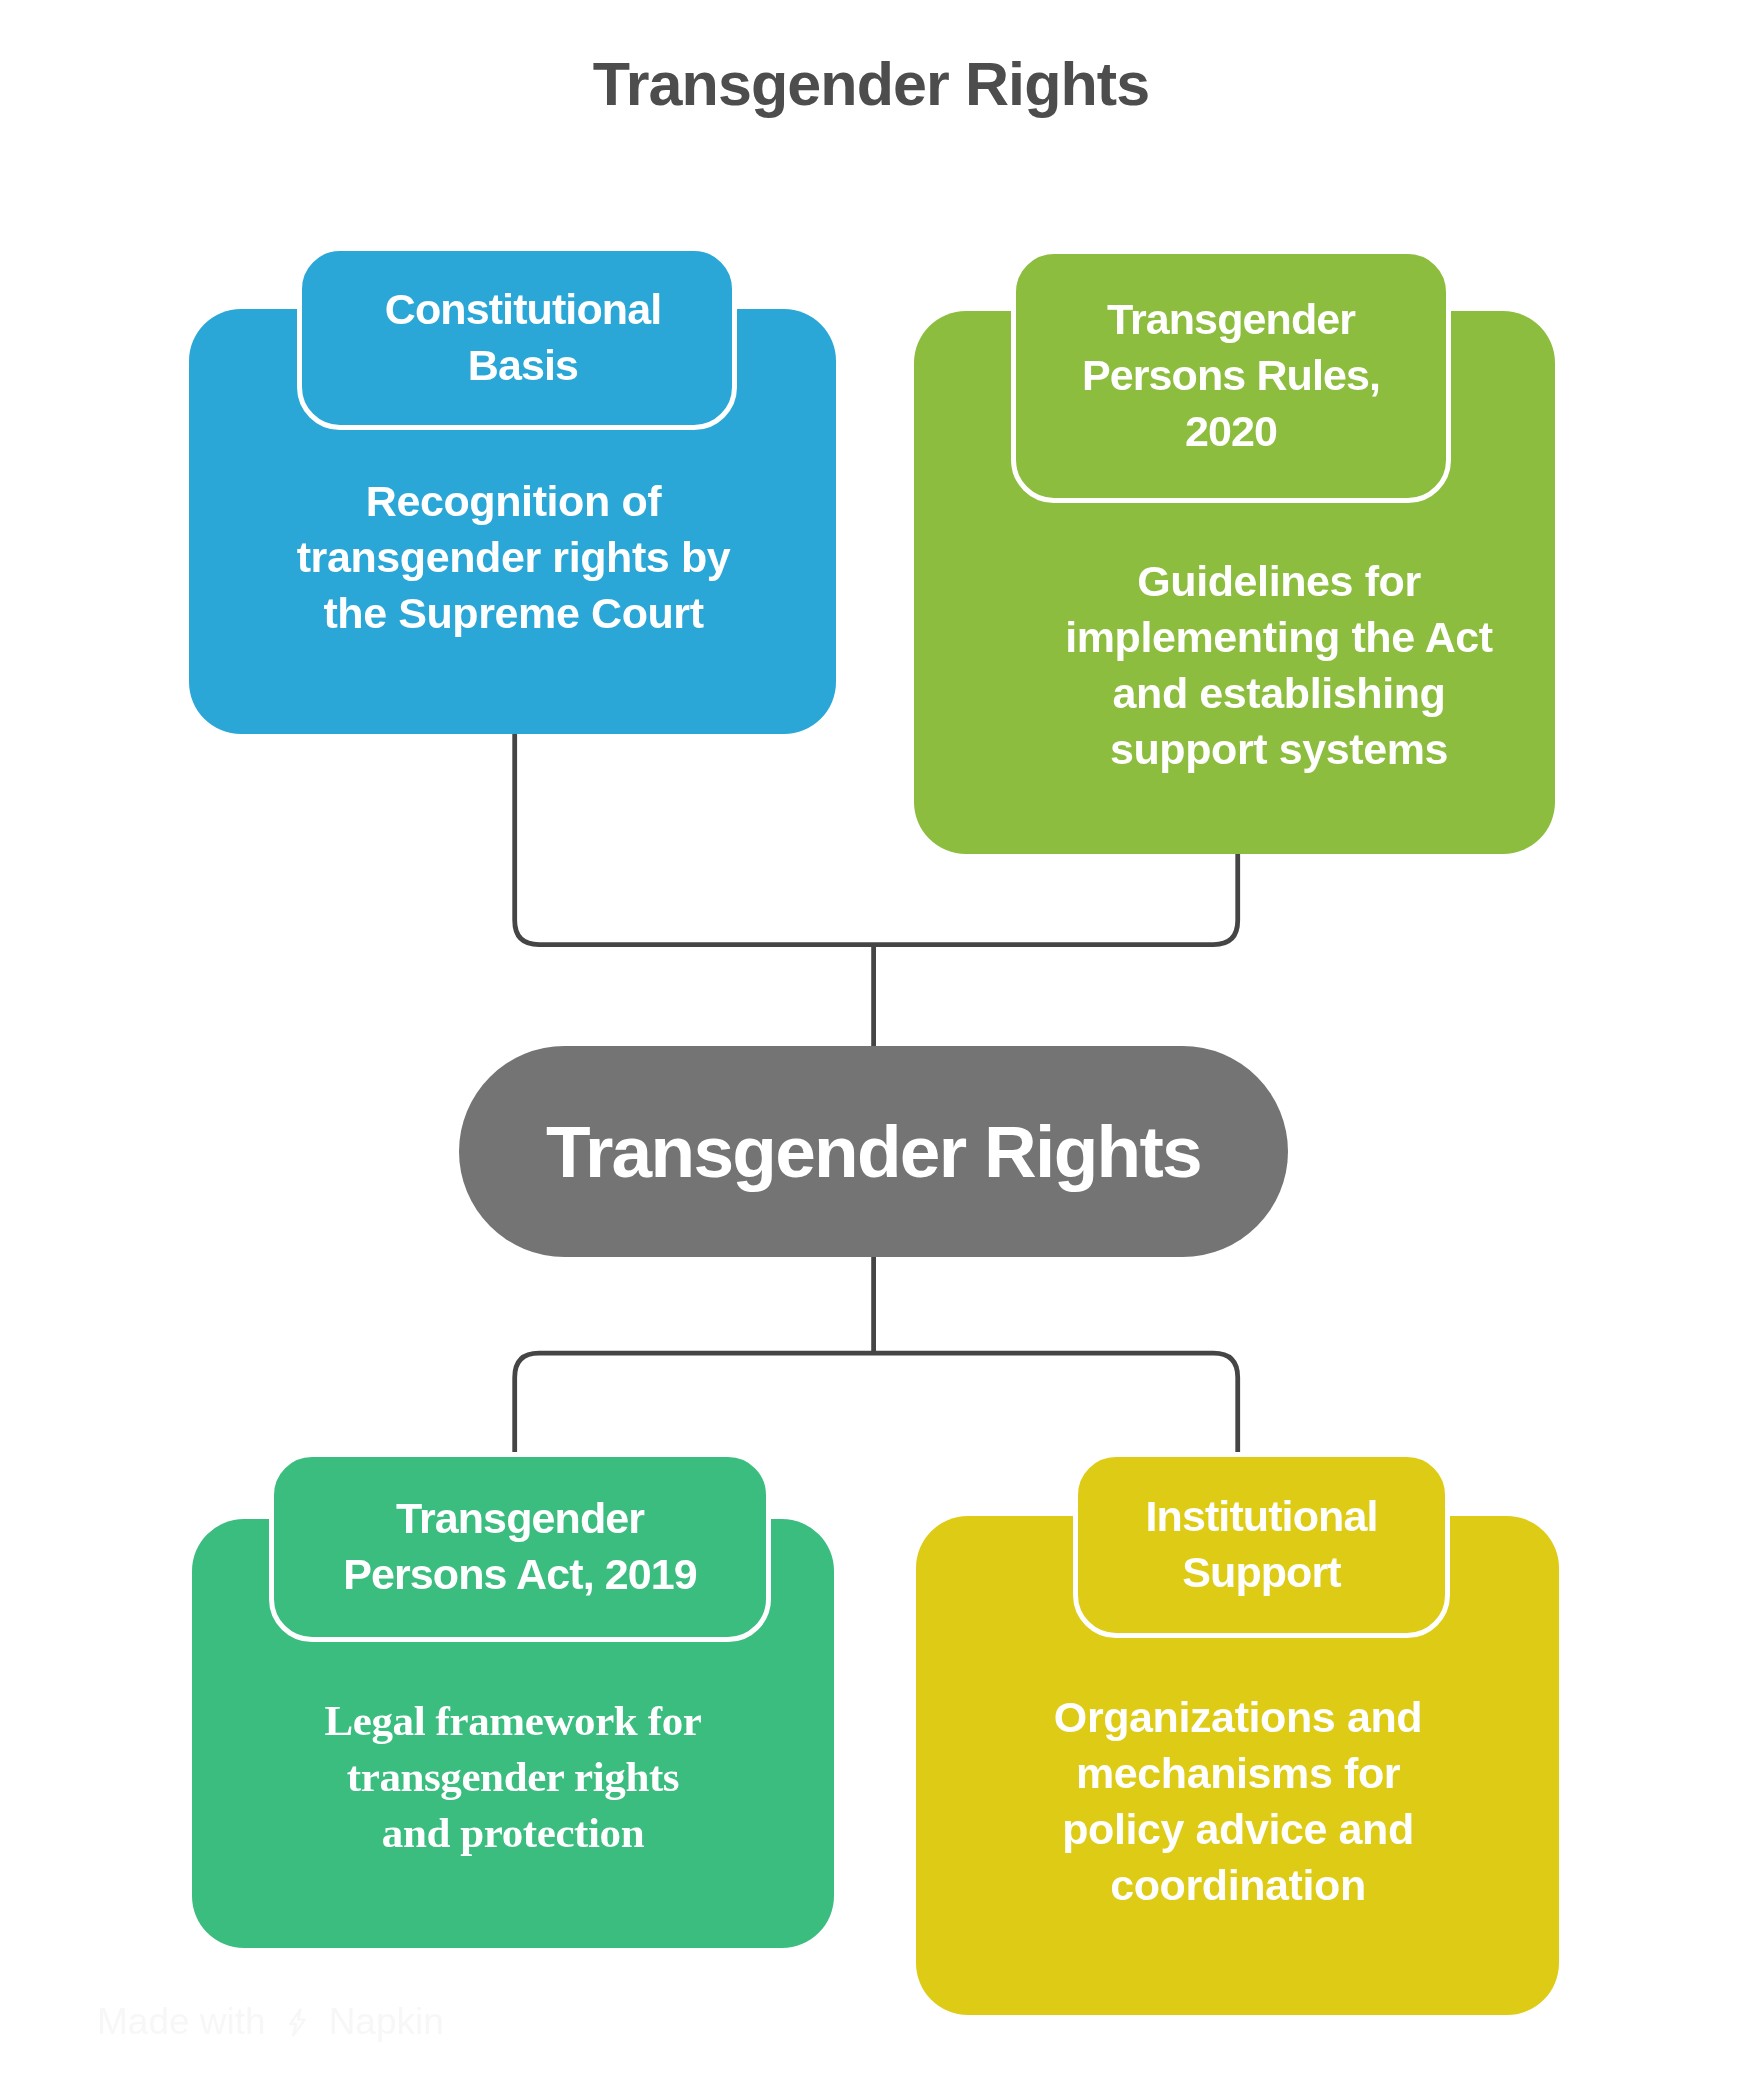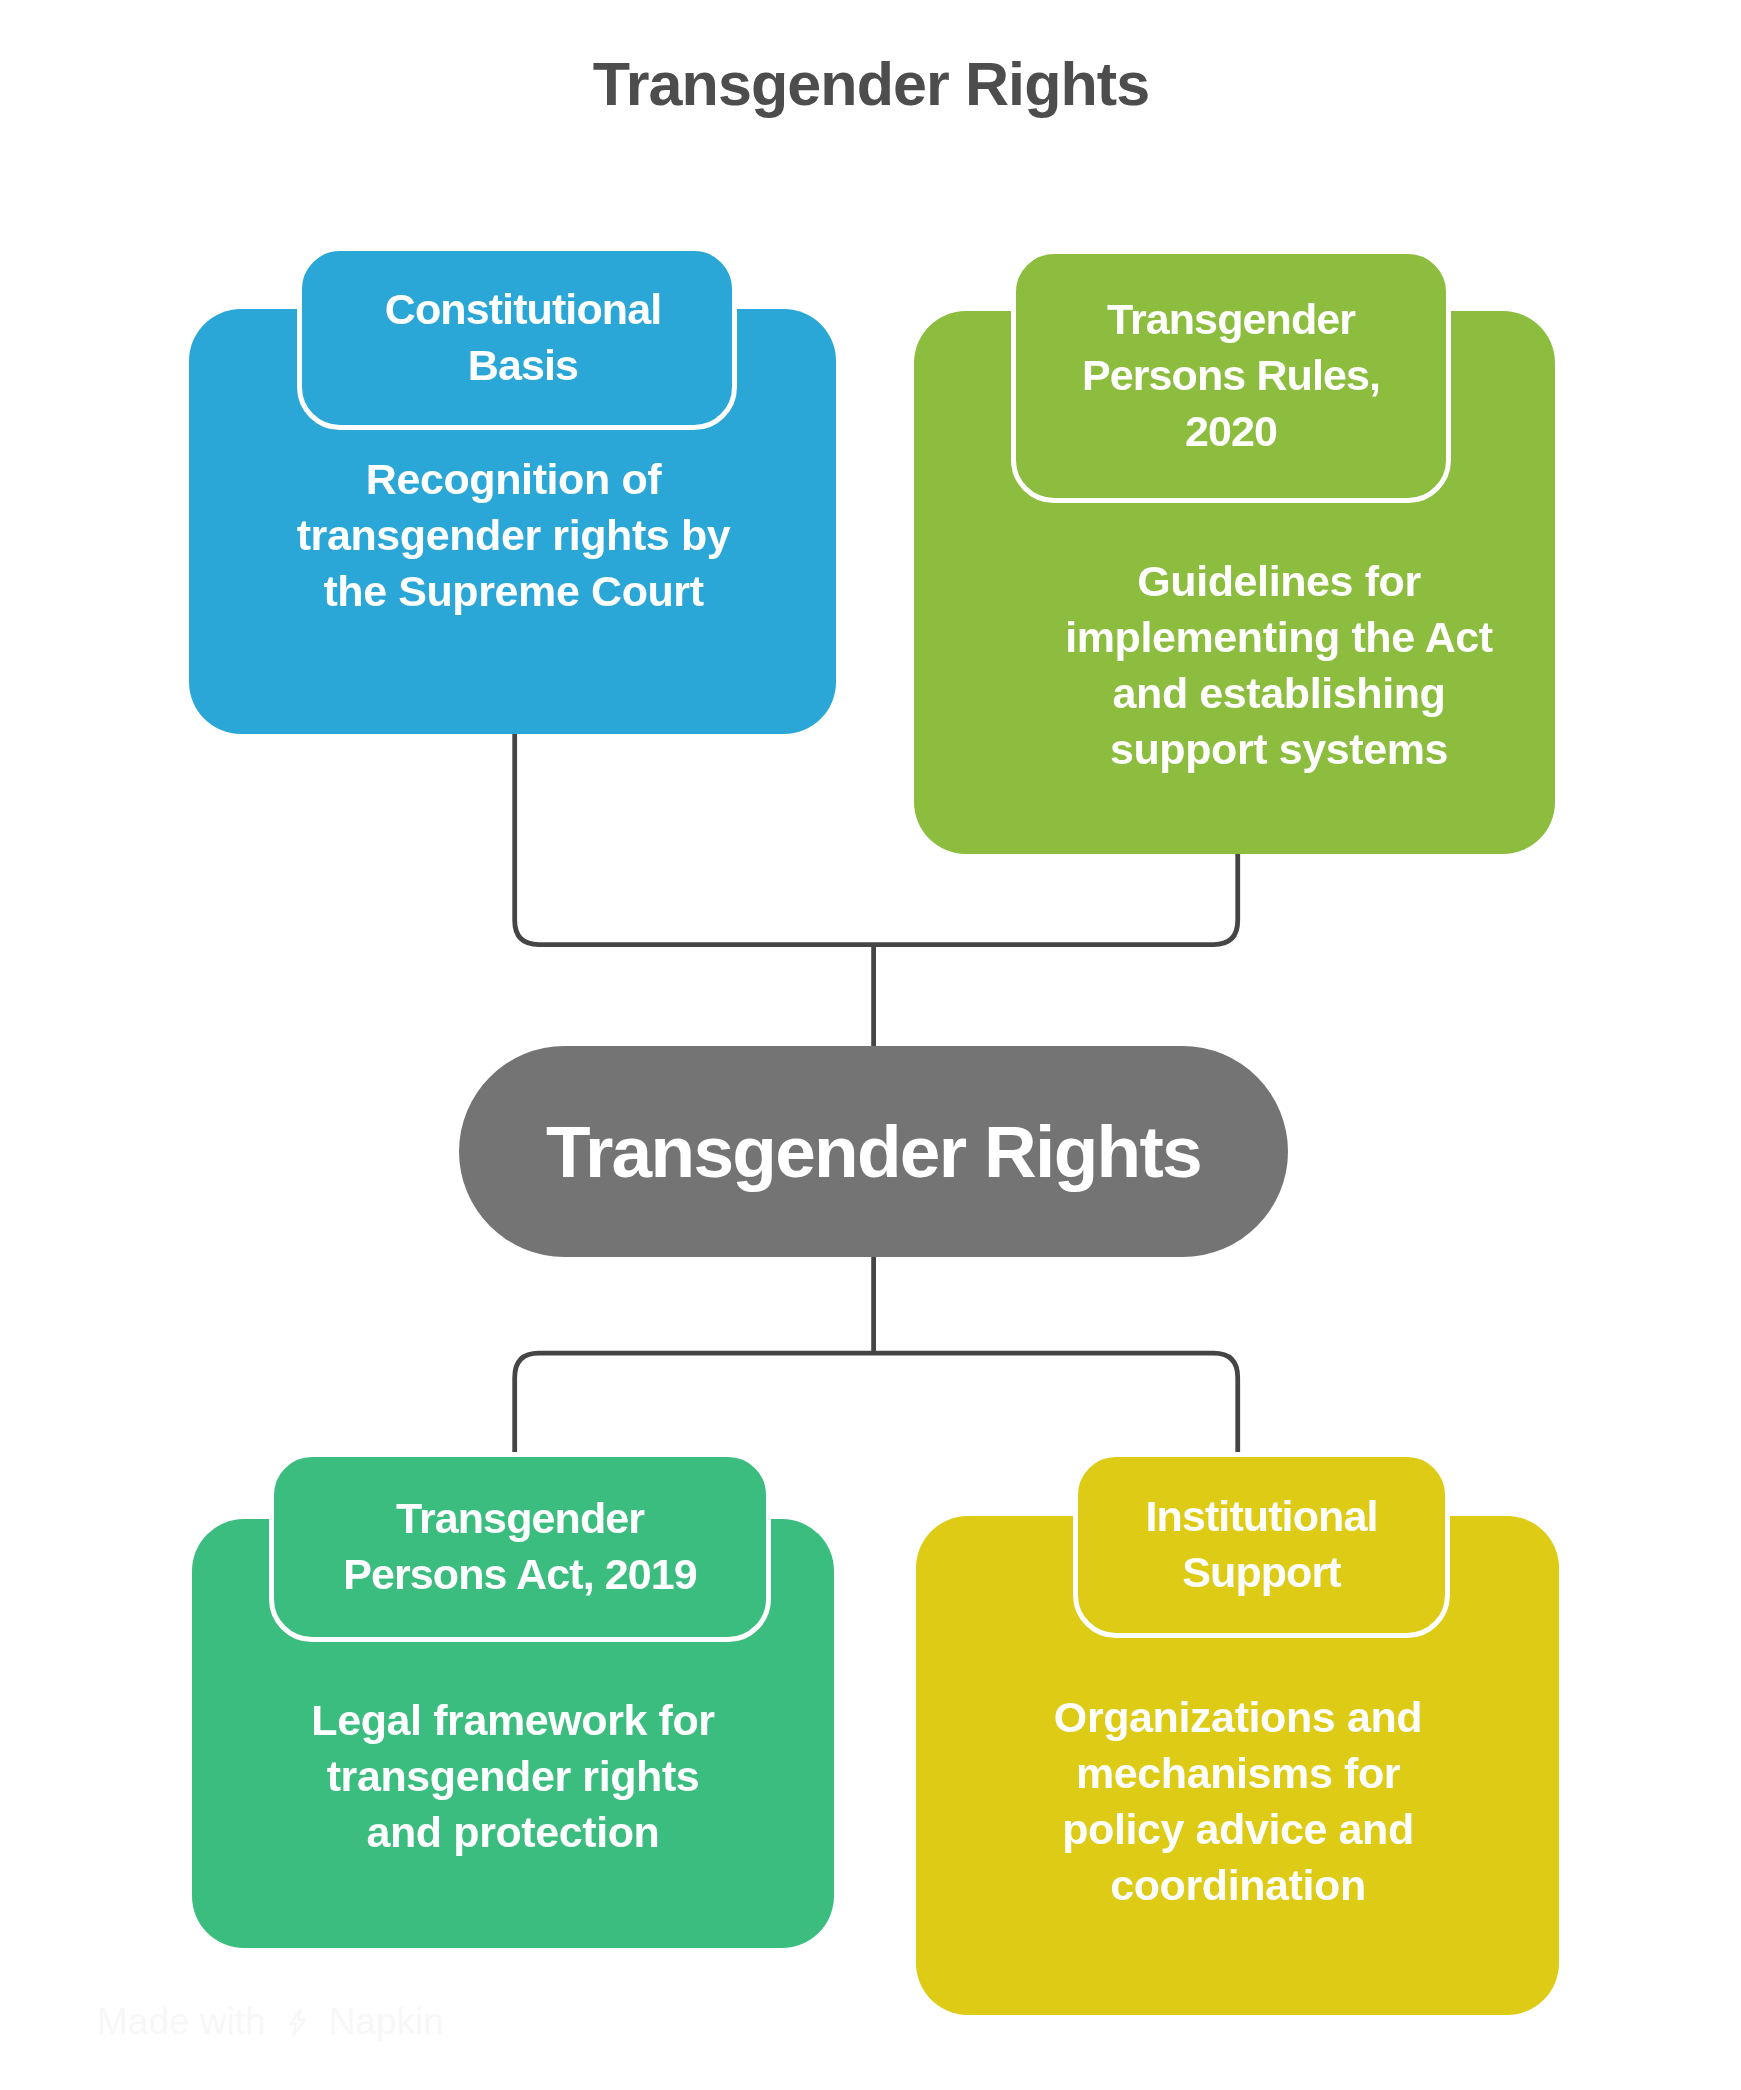--- a/index.html
+++ b/index.html
@@ -40,31 +40,31 @@
     position: absolute;
     text-align: center;
     color: #ffffff; font-weight: 700;
     font-size: 43px; line-height: 1.3; letter-spacing: -0.4px;
     white-space: pre-line;
   }
 
   
   .n0-panel { left: 189px;  top: 309px;  width: 647px; height: 425px; }
   .n0-tab   { left: 297px;  top: 246px;  width: 440px; height: 184px; padding-left: 12px; }
-  .n0-body  { left: 207px;  top: 452px;  width: 613px; }
+  .n0-body  { left: 207px;  top: 474px;  width: 613px; }
 
   
   .n1-panel { left: 914px; top: 311px;  width: 641px; height: 543px; }
   .n1-tab   { left: 1011px; top: 249px;  width: 440px; height: 254px; }
   .n1-body  { left: 972px; top: 554px;  width: 614px; }
 
   
   .n2-panel { left: 192px;  top: 1519px; width: 642px; height: 429px; }
   .n2-tab   { left: 269px;  top: 1452px; width: 502px; height: 190px; }
-  .n2-body  { left: 209px;  top: 1693px; width: 608px; }
+  .n2-body  { left: 209px;  top: 1693px; width: 608px; font-family: Liberation Serif, serif; }
 
   
   .n3-panel { left: 916px; top: 1516px; width: 643px; height: 499px; }
   .n3-tab   { left: 1045px; top: 1452px; width: 377px; height: 186px; margin-left: 28px; }
   .n3-body  { left: 932px; top: 1690px; width: 612px; }
 
   .center-pill {
     position: absolute;
     left: 459px; top: 1046px; width: 829px; height: 211px;
     border-radius: 106px;

